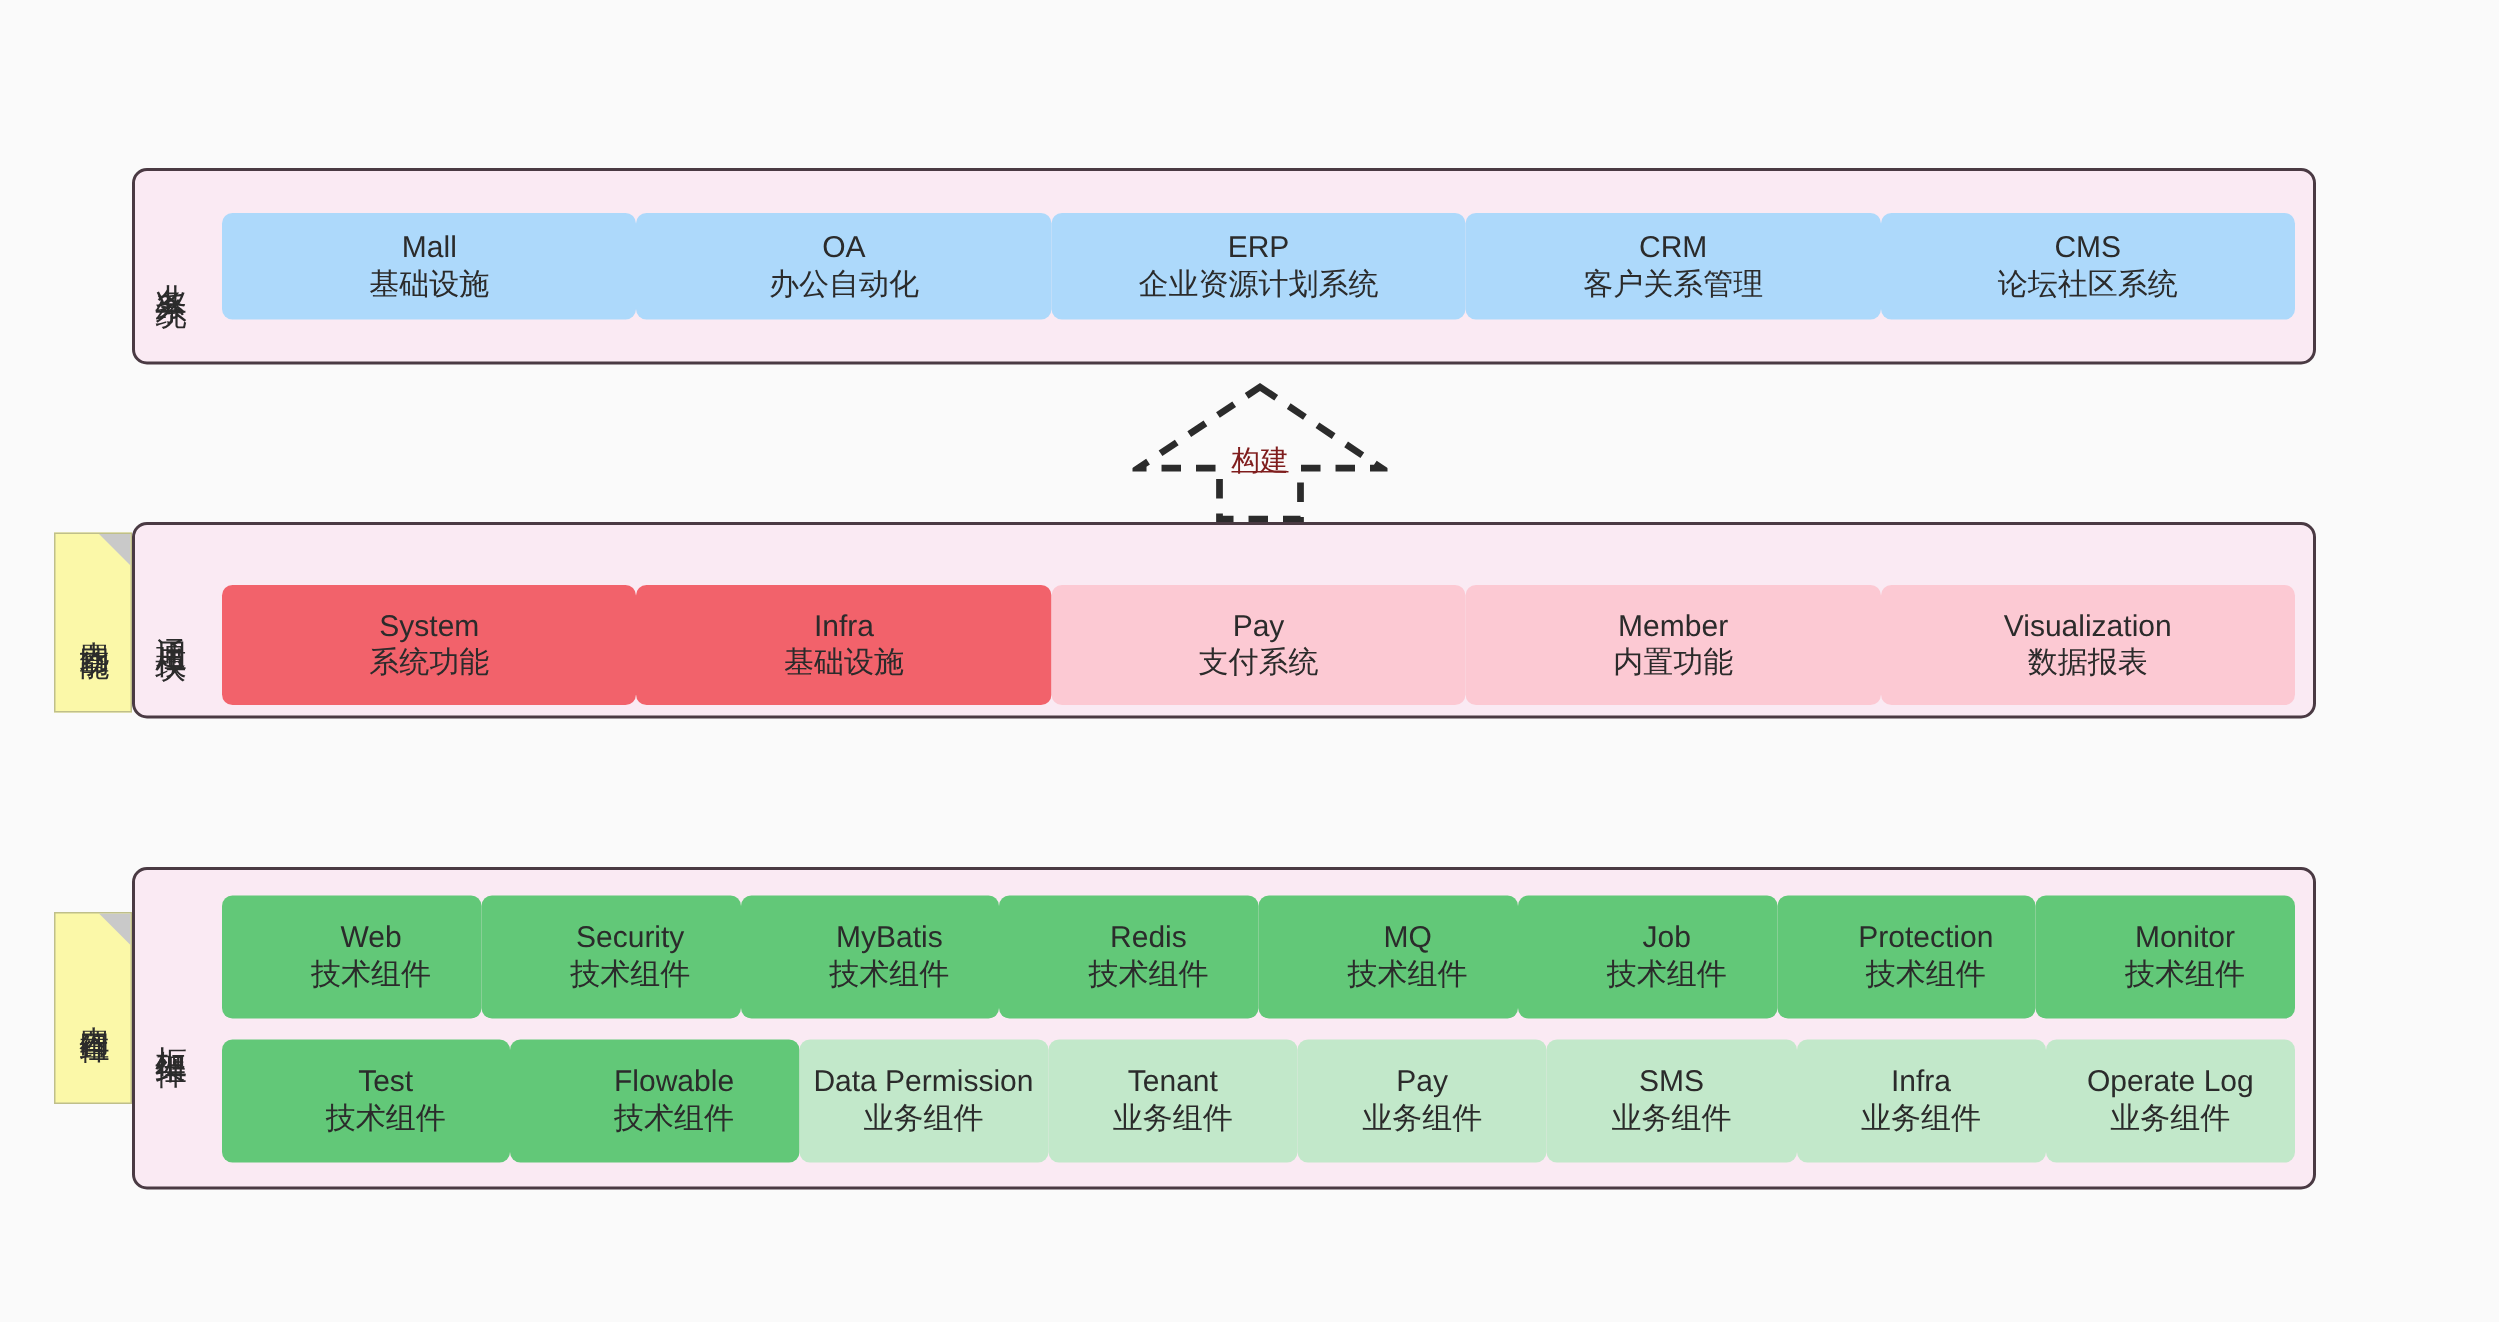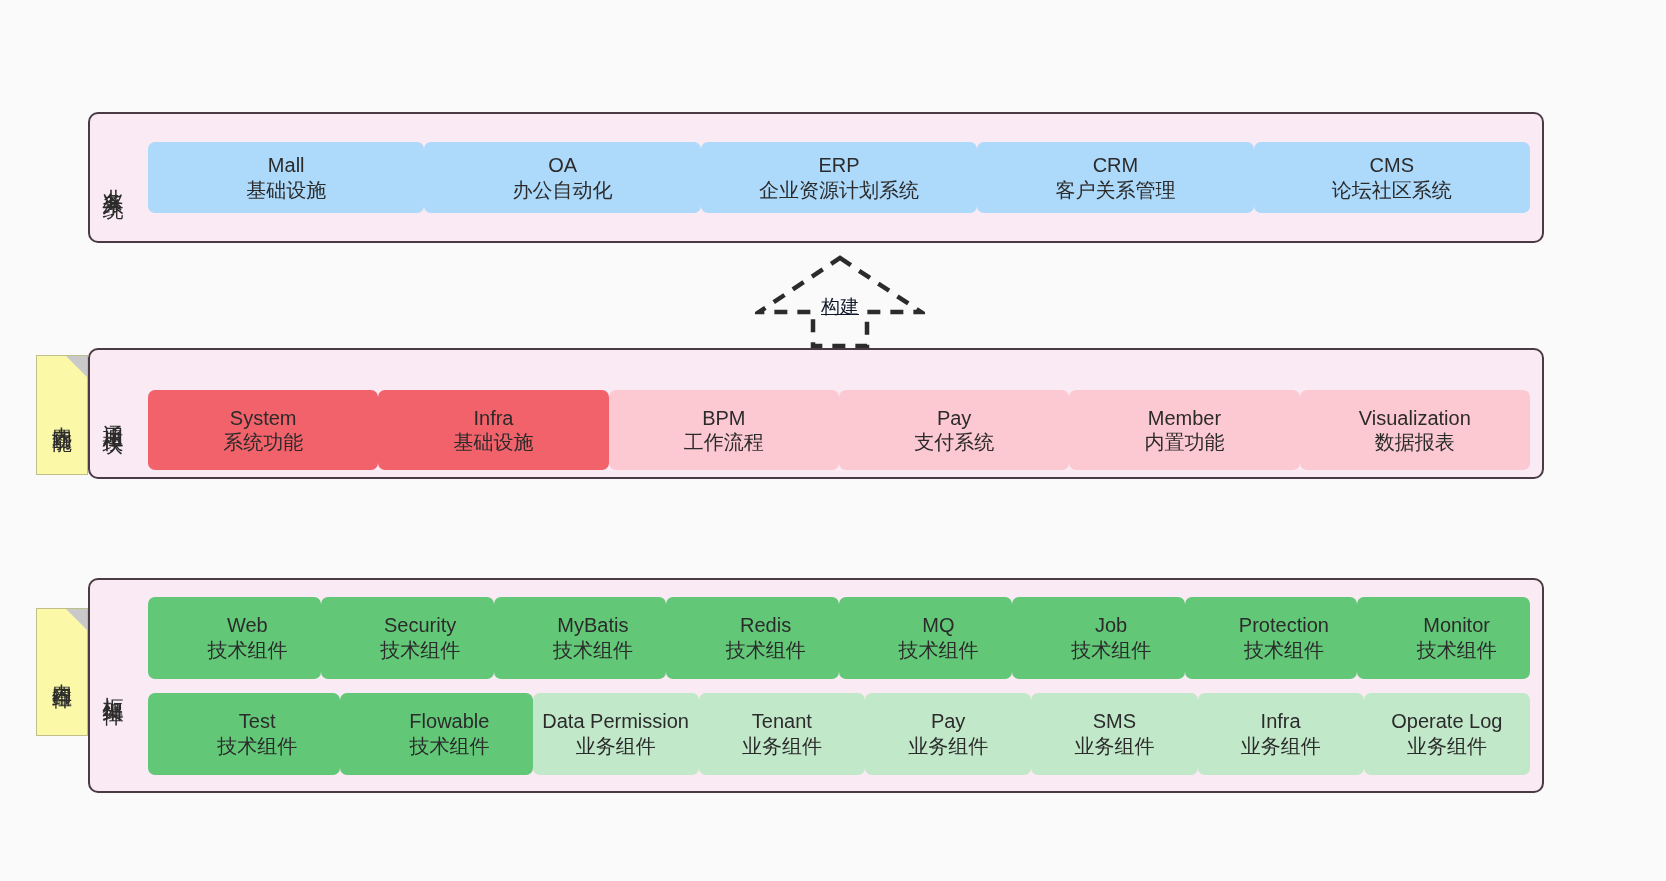--- a/index.html
+++ b/index.html
@@ -114,21 +114,21 @@
     width: 170px;
     height: 95px;
   }
   .arrow svg { display: block; width: 170px; height: 95px; }
   .arrow-label {
     position: absolute;
     left: 0; right: 0;
     top: 40px;
     text-align: center;
     font-size: 19px;
-    color: #0f172a;
+    color: #7f1d1d;
     pointer-events: none;
     text-decoration: underline;
   }
   #arrow-build     { left: 755px; top: 254px; }
   #arrow-implement { left: 755px; top: 488px; }
 </style>
 </head>
 <body>
 
 <div id="canvas">
@@ -178,24 +178,20 @@
       <div class="row">
         <div class="cell c-red">
           <span class="en">System</span>
           <span class="cn">系统功能</span>
         </div>
         <div class="cell c-red">
           <span class="en">Infra</span>
           <span class="cn">基础设施</span>
         </div>
         <div class="cell c-pink">
-          <span class="en">BPM</span>
-          <span class="cn">工作流程</span>
-        </div>
-        <div class="cell c-pink">
           <span class="en">Pay</span>
           <span class="cn">支付系统</span>
         </div>
         <div class="cell c-pink">
           <span class="en">Member</span>
           <span class="cn">内置功能</span>
         </div>
         <div class="cell c-pink">
           <span class="en">Visualization</span>
           <span class="cn">数据报表</span>

